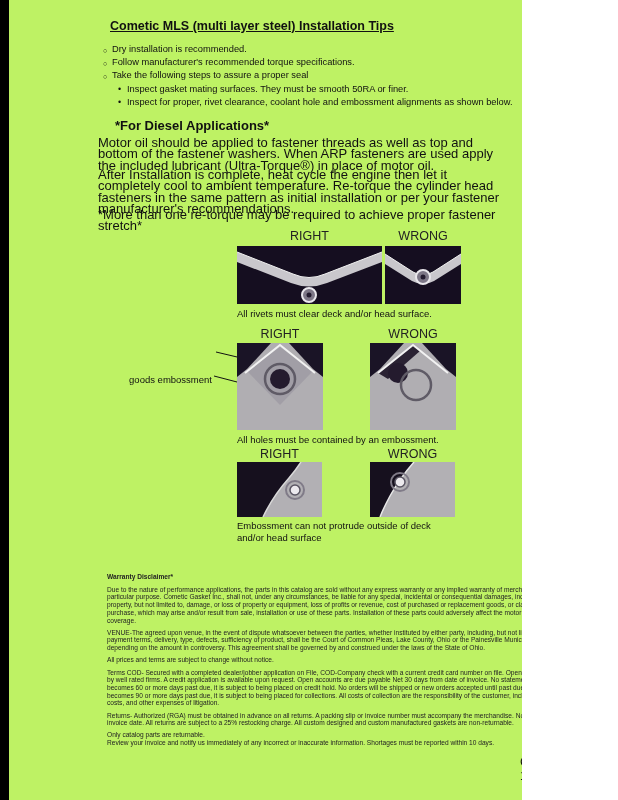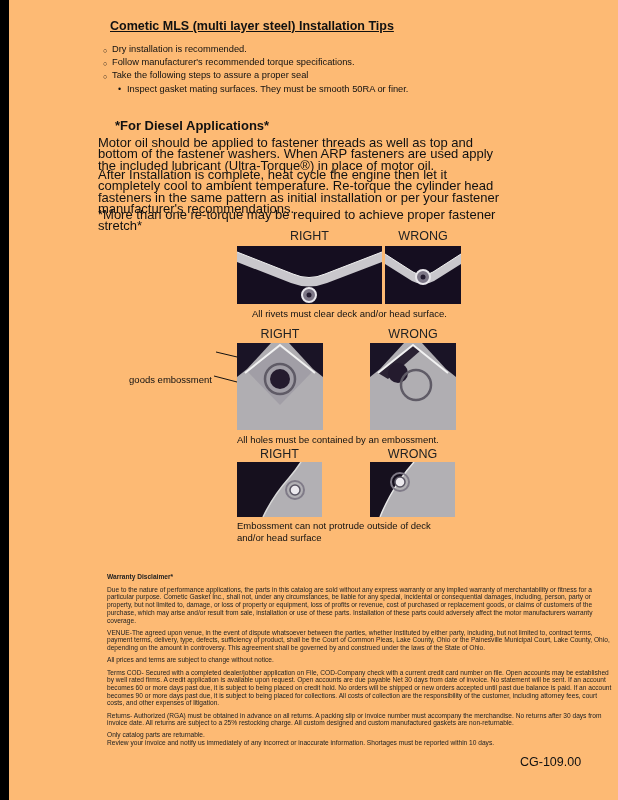--- a/index.html
+++ b/index.html
@@ -1,16 +1,16 @@
 <!DOCTYPE html>
 <html><head>
 <meta charset="utf-8">
 <style>
   html,body{margin:0;padding:0;background:#fff;}
-  .page{position:relative;width:618px;height:800px;background:#fdba74;color:#111;
+  .page{position:relative;width:522px;height:800px;background:#bef264;color:#111;
         font-family:"Liberation Sans",sans-serif;overflow:hidden;}
   .edge{position:absolute;left:0;top:0;width:9px;height:100%;background:#000;}
   .title{position:absolute;left:110px;top:19px;font-size:12.5px;font-weight:bold;
          text-decoration:underline;white-space:nowrap;}
   .tips{position:absolute;left:103px;top:44px;width:455px;font-size:9.3px;line-height:11.6px;}
   .tip{position:relative;padding-left:9px;margin-bottom:1.6px;}
   .tip::before{content:"○";position:absolute;left:0;top:0.5px;font-size:7px;}
   .tip.sub{margin-left:15px;}
   .tip.sub::before{content:"•";font-size:9px;top:0;}
   .h2{position:absolute;left:115px;top:118px;font-size:13px;font-weight:bold;}
@@ -33,20 +33,21 @@
 <div class="page">
   <div class="edge"></div>
 
   <div class="title">Cometic MLS (multi layer steel) Installation Tips</div>
 
   <div class="tips">
     <div class="tip">Dry installation is recommended.</div>
     <div class="tip">Follow manufacturer's recommended torque specifications.</div>
     <div class="tip">Take the following steps to assure a proper seal</div>
     <div class="tip sub">Inspect gasket mating surfaces.  They must be smooth 50RA or finer.</div>
+    <div class="tip sub">Inspect for proper, rivet clearance, coolant hole and embossment alignments as shown below.</div>
   </div>
 
   <div class="h2">*For Diesel Applications*</div>
   <div class="para p1">Motor oil should be applied to fastener threads as well as top and bottom of the fastener washers. When ARP fasteners are used apply the included lubricant (Ultra-Torque®) in place of motor oil.</div>
   <div class="para p2">After Installation is complete, heat cycle the engine then let it completely cool to ambient temperature. Re-torque the cylinder head fasteners in the same pattern as initial installation or per your fastener manufacturer's recommendations.</div>
   <div class="para p3">*More than one re-torque may be required to achieve proper fastener stretch*</div>
 
   <div class="figlabel" style="left:237px;top:229px;width:145px">RIGHT</div>
   <div class="figlabel" style="left:385px;top:229px;width:76px">WRONG</div>
 
@@ -61,21 +62,21 @@
   </div>
   <div class="figimg" style="left:385px;top:246px">
     <svg width="76" height="58" viewBox="0 0 76 58">
       <rect width="76" height="58" fill="#150e20"></rect>
       <path d="M0,8 L28,26 Q38,32 48,26 L76,8 L76,18 L49,35 Q38,41 27,35 L0,18 Z" fill="#c9c7cc"></path>
       <path d="M0,8 L28,26 Q38,32 48,26 L76,8" fill="none" stroke="#f0f0f0" stroke-width="1"></path>
       <circle cx="38" cy="31" r="7" fill="#7d7787" stroke="#e9e7ec" stroke-width="2"></circle>
       <circle cx="38" cy="31" r="2.5" fill="#241c30"></circle>
     </svg>
   </div>
-  <div class="caption" style="left:252px;top:308px">All rivets must clear deck and/or head surface.</div>
+  <div class="caption" style="left:237px;top:308px">All rivets must clear deck and/or head surface.</div>
 
   <div class="figlabel" style="left:237px;top:327px;width:86px">RIGHT</div>
   <div class="figlabel" style="left:370px;top:327px;width:86px">WRONG</div>
 
   <div class="callout" style="left:110px;top:374px;width:102px">goods embossment</div>
 
   <svg class="arrows" width="52" height="50" viewBox="0 0 52 50">
     <defs>
       <marker id="ah" markerWidth="6" markerHeight="6" refX="5" refY="3" orient="auto">
         <path d="M0,0 L6,3 L0,6 Z" fill="#111"></path>

